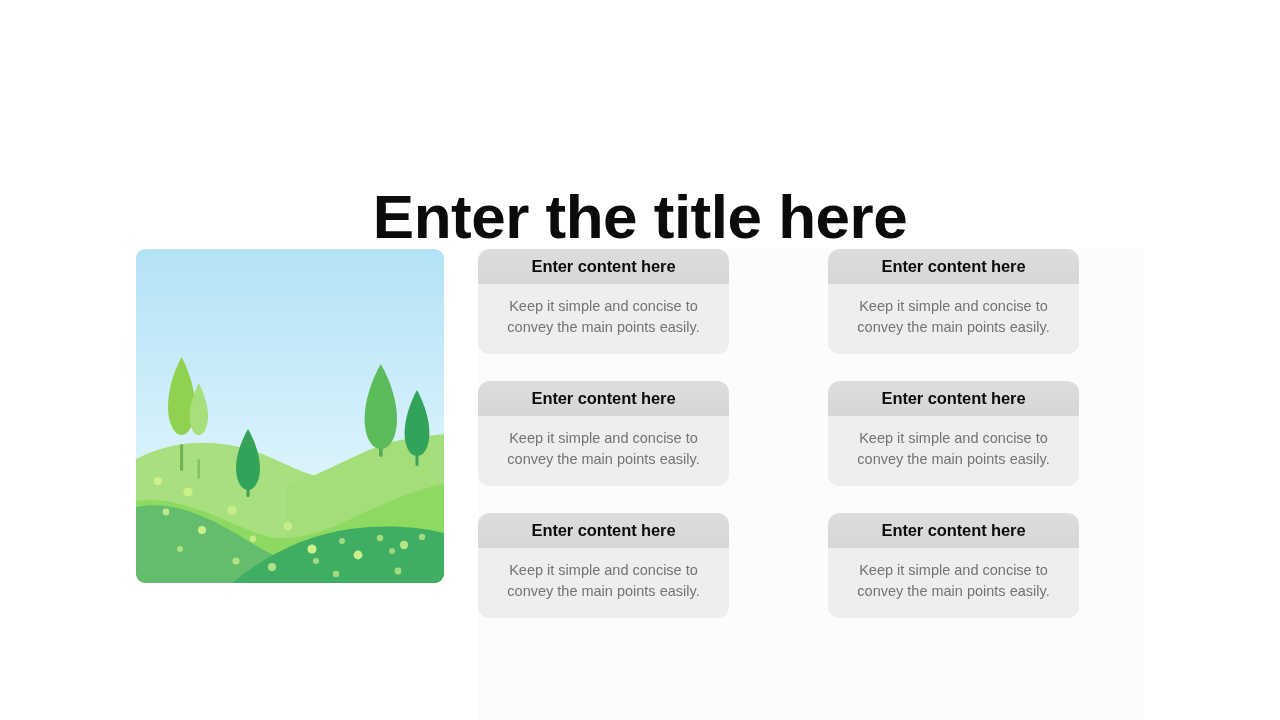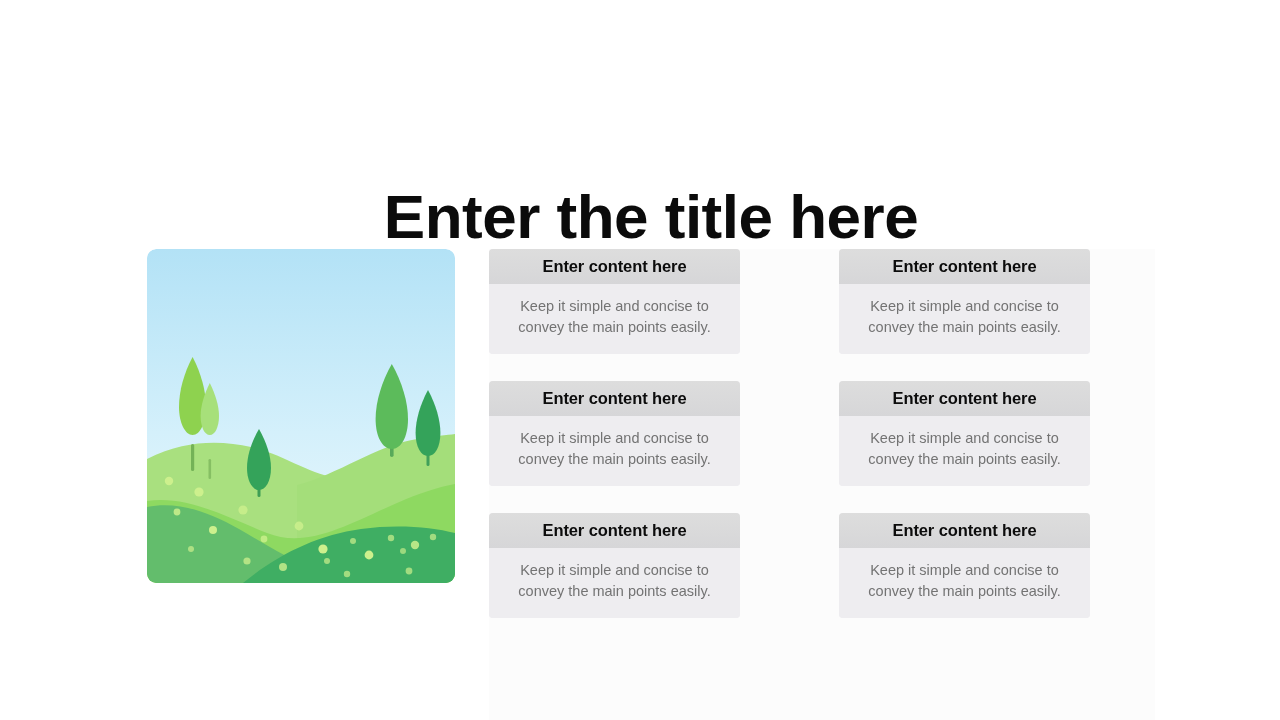--- a/index.html
+++ b/index.html
@@ -13,21 +13,20 @@
     font-family: "Liberation Sans", sans-serif;
     overflow: hidden;
     position: relative;
   }
 
   
   .slide {
     position: absolute;
     inset: 0;
     background: #ffffff;
-    margin-left: 11px;
   }
 
   
   .slide-title {
     position: absolute;
     left: 0;
     top: 137px;
     width: 1280px;
     text-align: center;
     font-size: 62px;
@@ -71,21 +70,21 @@
     left: 478px;
     top: 249px;
     width: 667px;
     display: grid;
     grid-template-columns: 317px 317px;
     grid-column-gap: 33px;
     grid-row-gap: 27px;
   }
   .card {
     width: 251px;
-    border-radius: 4px;
+    border-radius: 12px;
     overflow: hidden;
     background: #eeedf0;
   }
   .card-header {
     height: 35px;
     display: flex;
     align-items: center;
     justify-content: center;
     background: linear-gradient(180deg, #dddddd 0%, #d9d9da 60%, #d6d6d8 100%);
     font-size: 16.5px;

